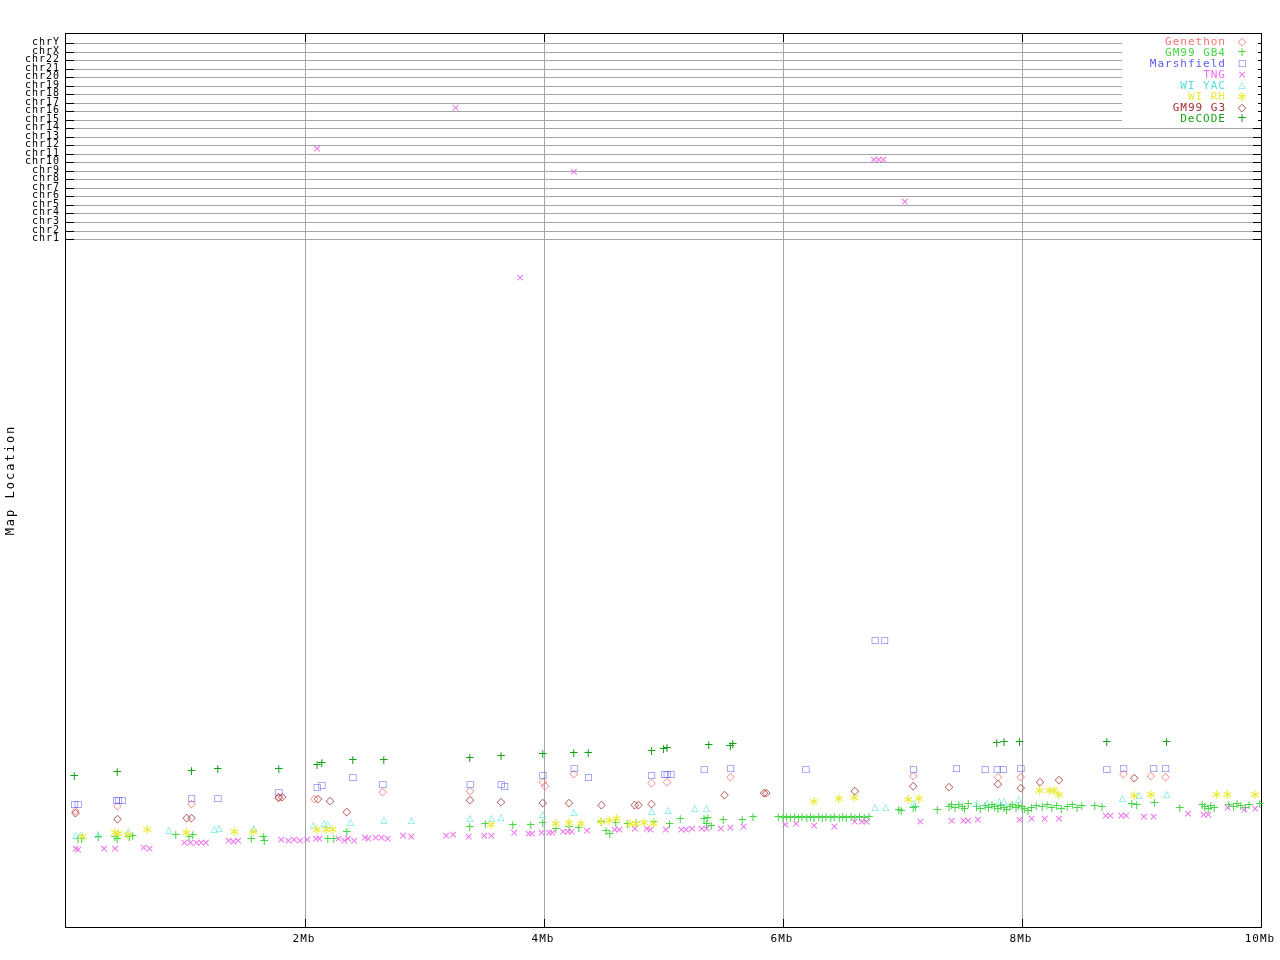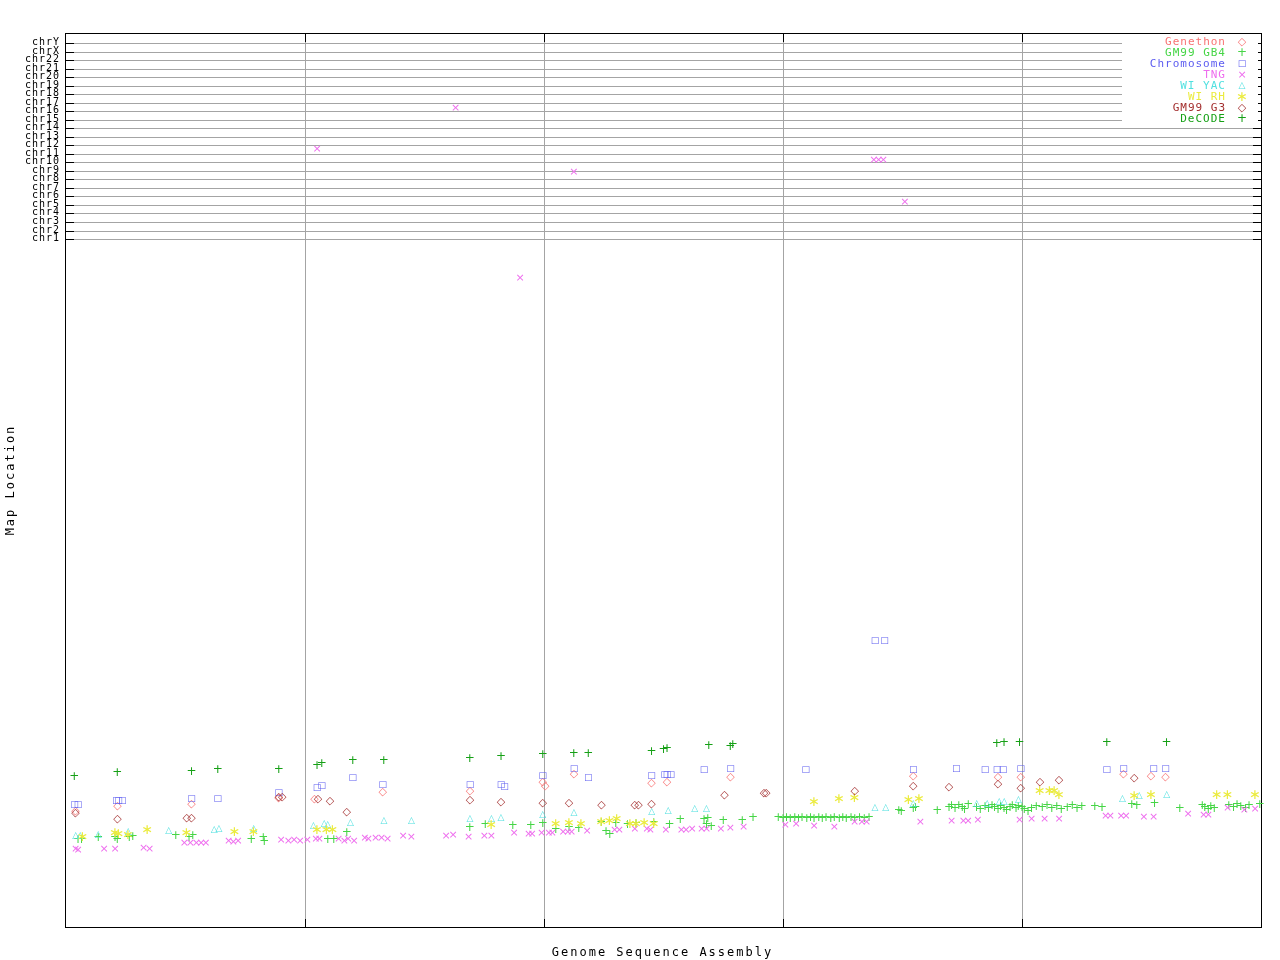--- a/index.html
+++ b/index.html
@@ -21,21 +21,20 @@
   .legend-row{display:flex;align-items:center;justify-content:flex-end;height:11px;}
   .legend-label{font-size:11px;letter-spacing:1px;line-height:11px;text-align:right;}
   .legend-marker{width:32px;text-align:center;font-family:"DejaVu Sans",sans-serif;line-height:11px;}
   .pt{position:absolute;transform:translate(-50%,-50%);line-height:1;font-family:"DejaVu Sans",sans-serif;z-index:3;}
 </style>
 </head>
 <body>
 
 <div id="chart-root">
   <div class="lbl ylab">Map Location</div>
-  <div class="lbl xlab">Genome Sequence Assembly</div>
   <div id="ylabels">
       <div class="ytickl" style="left: 0px; top: 37px;">chrY</div>
       <div class="ytickl" style="left: 0px; top: 45.5px;">chrX</div>
       <div class="ytickl" style="left: 0px; top: 54px;">chr22</div>
       <div class="ytickl" style="left: 0px; top: 62.6px;">chr21</div>
       <div class="ytickl" style="left: 0px; top: 71.1px;">chr20</div>
       <div class="ytickl" style="left: 0px; top: 79.6px;">chr19</div>
       <div class="ytickl" style="left: 0px; top: 88.1px;">chr18</div>
       <div class="ytickl" style="left: 0px; top: 96.7px;">chr17</div>
       <div class="ytickl" style="left: 0px; top: 105.2px;">chr16</div>
@@ -59,21 +58,21 @@
     <div id="legend">
         <div class="legend-row">
           <span class="legend-label" style="color: rgb(248, 114, 114); margin-left: 8px;">Genethon</span>
           <span class="legend-marker" style="color: rgb(248, 114, 114); font-size: 11px;">◇</span>
         </div>
         <div class="legend-row">
           <span class="legend-label" style="color: rgb(70, 213, 70);">GM99 GB4</span>
           <span class="legend-marker" style="color: rgb(70, 213, 70); font-size: 12px;">+</span>
         </div>
         <div class="legend-row">
-          <span class="legend-label" style="color: rgb(92, 92, 240);">Chromosome</span>
+          <span class="legend-label" style="color: rgb(92, 92, 240);">Marshfield</span>
           <span class="legend-marker" style="color: rgb(92, 92, 240); font-size: 9px;">□</span>
         </div>
         <div class="legend-row">
           <span class="legend-label" style="color: rgb(238, 110, 238);">TNG</span>
           <span class="legend-marker" style="color: rgb(238, 110, 238); font-size: 11px;">×</span>
         </div>
         <div class="legend-row">
           <span class="legend-label" style="color: rgb(80, 224, 224); text-align: center;">WI YAC</span>
           <span class="legend-marker" style="color: rgb(80, 224, 224); font-size: 9px;">△</span>
         </div>
@@ -567,13 +566,20 @@
       <span class="pt" style="left: 601.1px; top: 714px; color: rgb(22, 160, 22); font-size: 12px;">+</span>
       <span class="pt" style="left: 642.9px; top: 711px; color: rgb(22, 160, 22); font-size: 12px;">+</span>
       <span class="pt" style="left: 664.4px; top: 712px; color: rgb(22, 160, 22); font-size: 12px;">+</span>
       <span class="pt" style="left: 666.8px; top: 710px; color: rgb(22, 160, 22); font-size: 12px;">+</span>
       <span class="pt" style="left: 930.9px; top: 709px; color: rgb(22, 160, 22); font-size: 12px;">+</span>
       <span class="pt" style="left: 938.1px; top: 708px; color: rgb(22, 160, 22); font-size: 12px;">+</span>
       <span class="pt" style="left: 953.6px; top: 708px; color: rgb(22, 160, 22); font-size: 12px;">+</span>
       <span class="pt" style="left: 1040.8px; top: 708px; color: rgb(22, 160, 22); font-size: 12px;">+</span>
       <span class="pt" style="left: 1100.6px; top: 708px; color: rgb(22, 160, 22); font-size: 12px;">+</span>
     </div>
+  <div id="xlabels">
+      <div class="xtickl" style="left: 304px;">2Mb</div>
+      <div class="xtickl" style="left: 543px;">4Mb</div>
+      <div class="xtickl" style="left: 782px;">6Mb</div>
+      <div class="xtickl" style="left: 1021px;">8Mb</div>
+      <div class="xtickl" style="left: 1260px;">10Mb</div>
+    </div>
 </div>
 
 </body></html>

